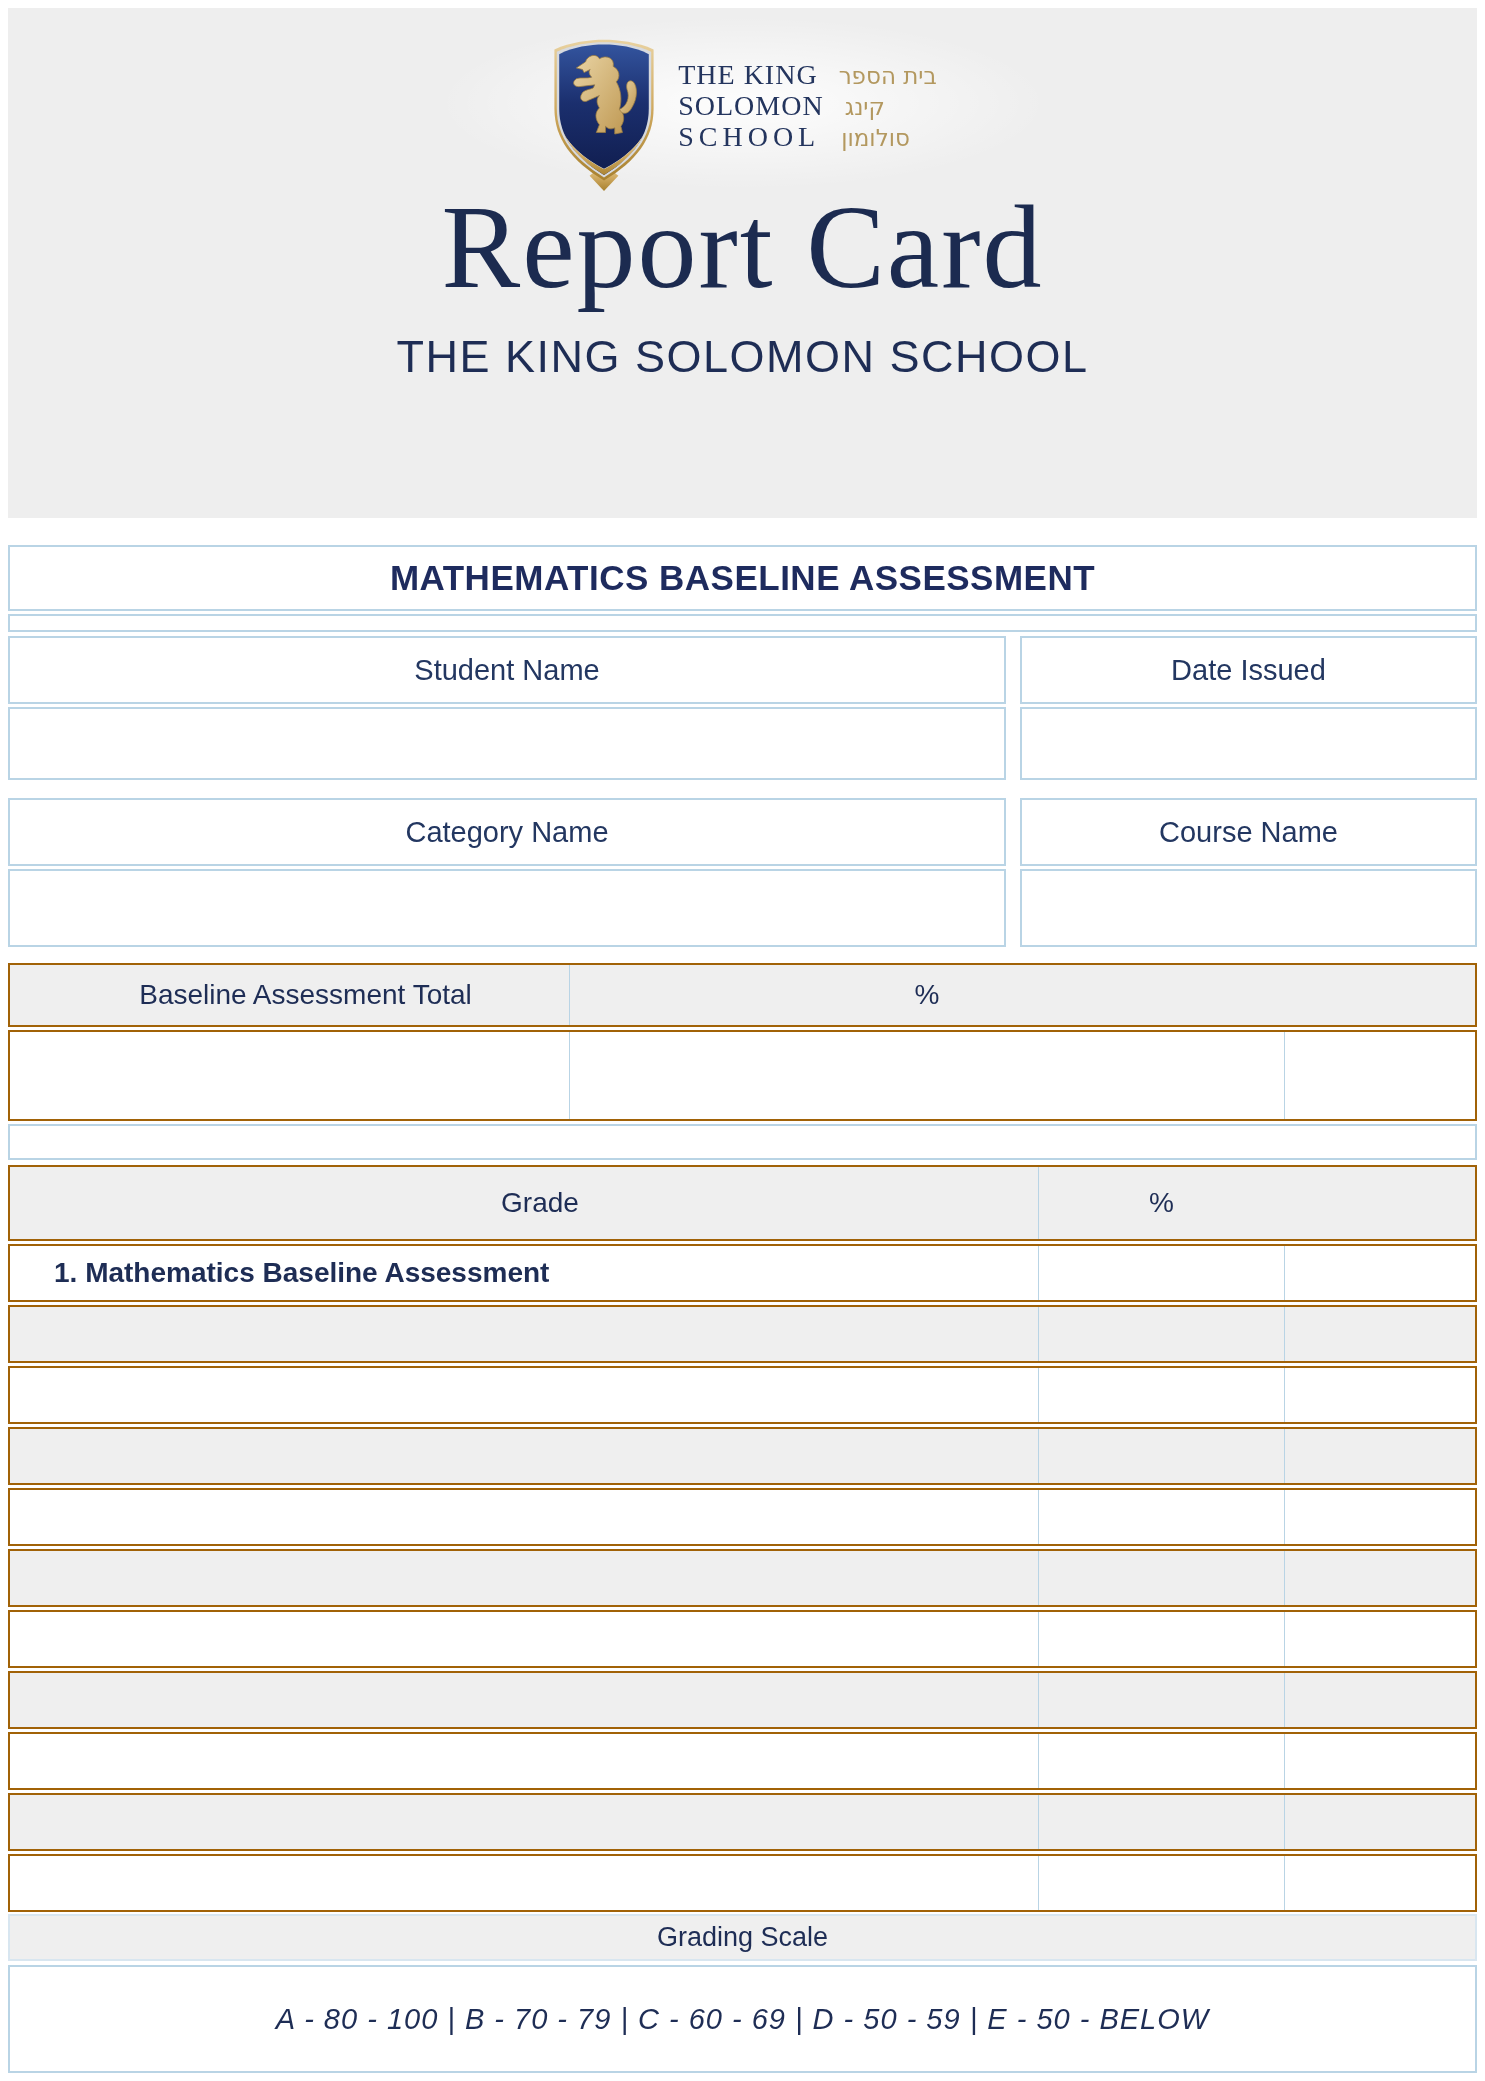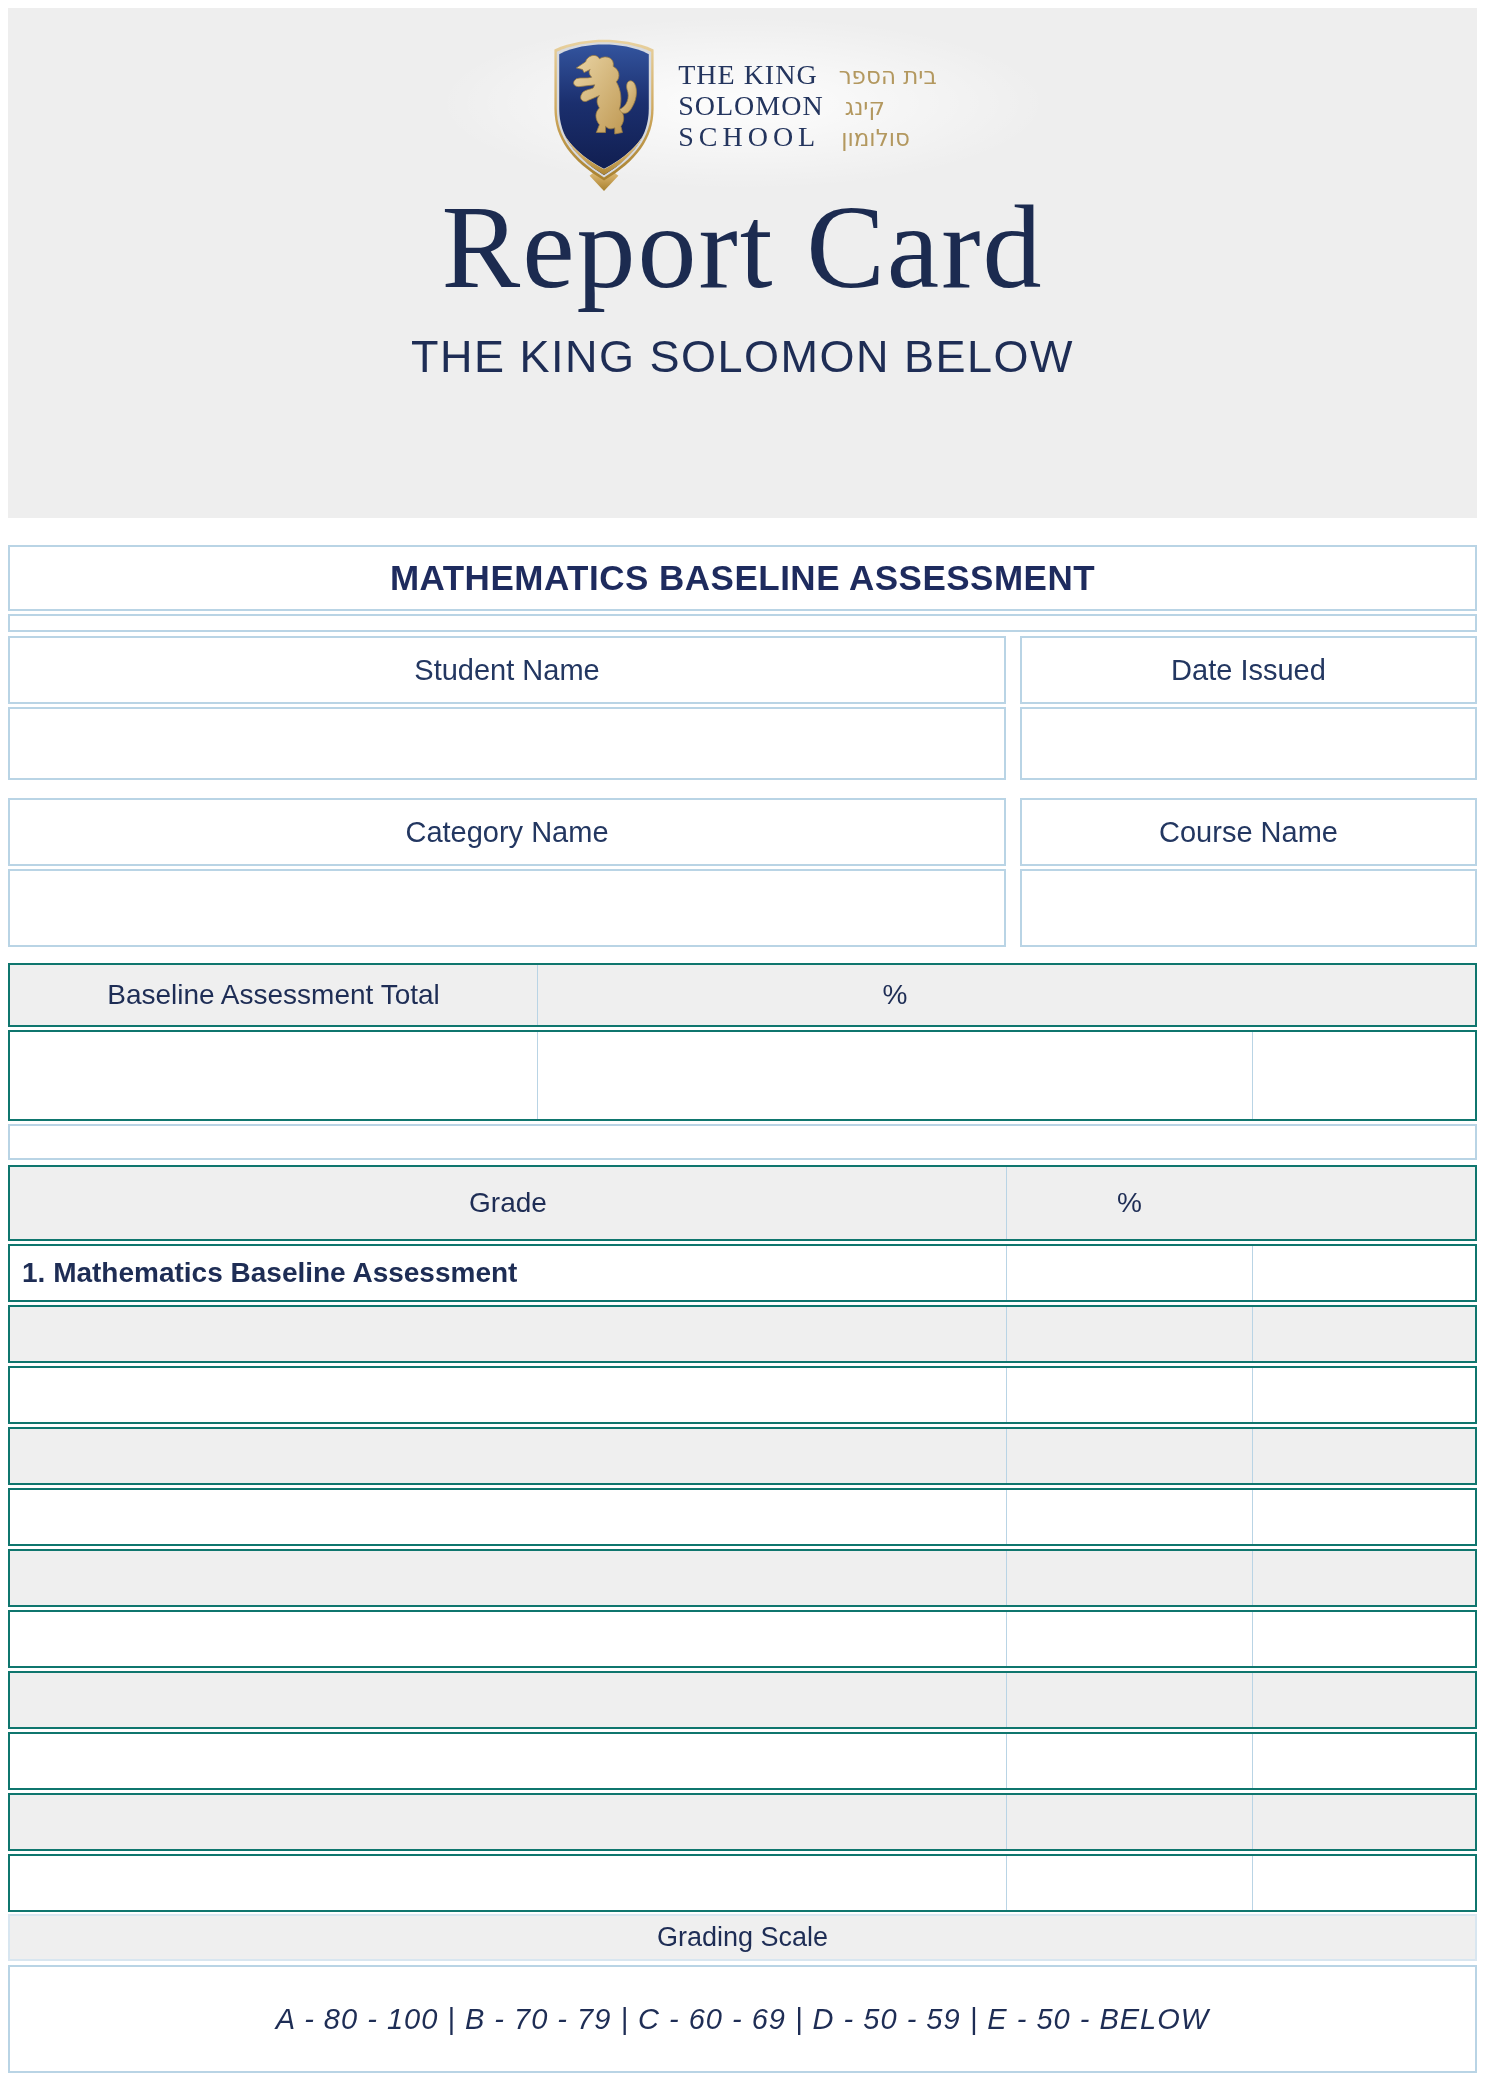--- a/index.html
+++ b/index.html
@@ -31,21 +31,21 @@
     font-weight:bold;font-size:35px;color:#1e2b5e;letter-spacing:.5px;}
   .thin-row{height:18px;margin-top:3px;}
 
   .pairs{display:grid;grid-template-columns:998px 457px;column-gap:14px;row-gap:3px;margin-top:4px;}
   .pairs.second{margin-top:18px;border-radius:14px;}
   .fcell{display:flex;align-items:center;justify-content:center;font-size:29px;color:#233761;}
   .label-cell{height:68px;}
   .value-cell{height:73px;}
   .pairs.second .value-cell{height:78px;}
 
-  .row{display:grid;box-sizing:border-box;border:2px solid #0f766e;background:#ffffff;}
+  .row{display:grid;box-sizing:border-box;border:2px solid #a16207;background:#ffffff;padding-left:32px;}
   .row > div{display:flex;align-items:center;justify-content:center;
     border-left:1.5px solid #b9d4e5;font-size:28px;color:#1e2d55;box-sizing:border-box;}
   .row > div:first-child{border-left:none;}
   .gray{background:#efefef;}
 
   .summary{margin-top:16px;}
   .summary .row{grid-template-columns:527px 715px 1fr;}
   .summary-header{height:64px;}
   .summary-values{height:91px;margin-top:3px;}
   .thin-row2{height:36px;margin-top:3px;}
@@ -120,21 +120,21 @@
           <span class="logo-he" dir="rtl">קינג</span>
         </div>
         <div class="logo-line">
           <span class="logo-en spaced">SCHOOL</span>
           <span class="logo-he" dir="rtl">סולומון</span>
         </div>
       </div>
     </div>
 
     <div class="report-title">Report Card</div>
-    <div class="school-name">THE KING SOLOMON BELOW</div>
+    <div class="school-name">THE KING SOLOMON SCHOOL</div>
   </div>
 
   <div class="form">
 
     <div class="box title-box">MATHEMATICS BASELINE ASSESSMENT</div>
     <div class="box thin-row"></div>
 
     <div class="pairs">
       <div class="box fcell label-cell">Student Name</div>
       <div class="box fcell label-cell">Date Issued</div>

